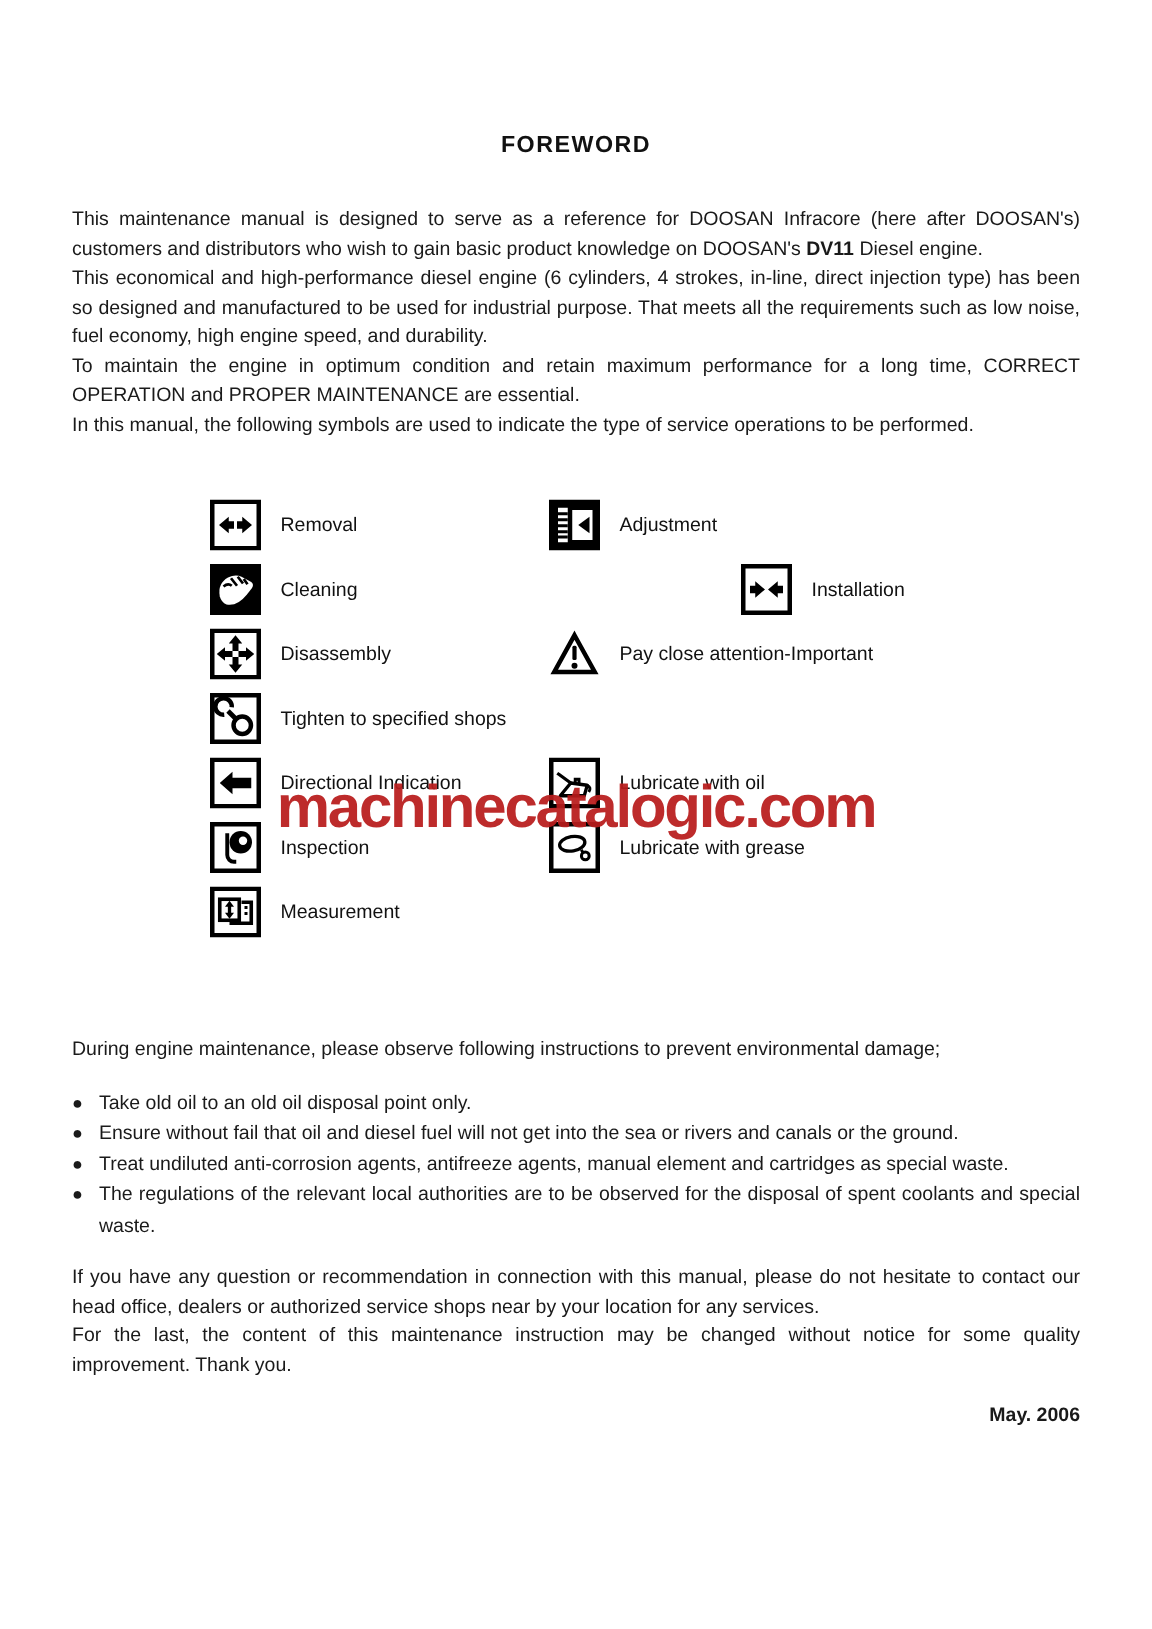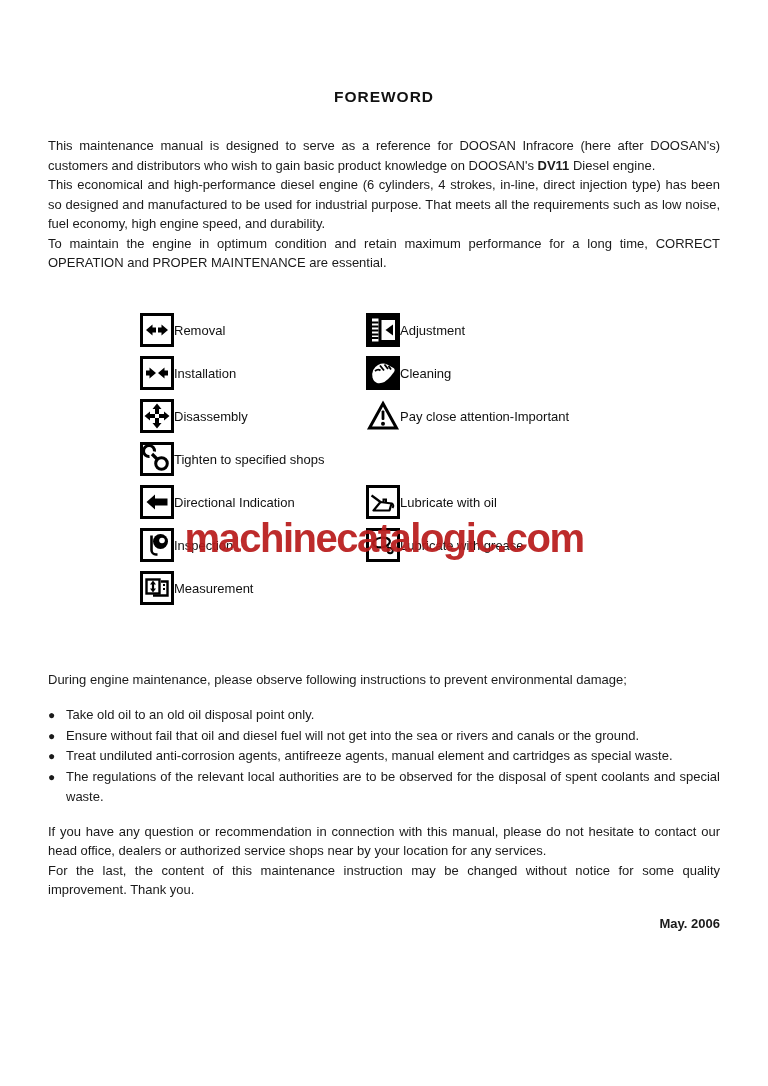--- a/index.html
+++ b/index.html
@@ -11,21 +11,21 @@
   h1.title{
     margin:88px 0 0; text-align:center; font-size:15.5px; font-weight:bold;
     letter-spacing:1px; color:#111;
   }
   .intro{margin-top:30px;}
   .bodytext p{margin:0; font-size:13px; line-height:19.5px; text-align:justify;}
   .bodytext b{font-weight:bold;}
   
   .symbols{margin-top:36px; margin-left:92px;}
   .symrow{display:flex; height:43px; align-items:center;}
-  .cell{display:flex; align-items:center; }
+  .cell{display:flex; align-items:center; gap:13px;}
   .cell-l{width:226px; flex:0 0 226px;}
   .cell-r{flex:1;}
   .sym{width:34px; height:34px; flex:0 0 34px; display:block;}
   .symlabel{font-size:13px; color:#111; white-space:nowrap;}
   .bd{fill:#fff; stroke:#000; stroke-width:3;}
   .bdk{fill:#000; stroke:#000; stroke-width:3;}
   .ink{fill:#000;}
   .wln{fill:none; stroke:#fff; stroke-width:3.2; stroke-linecap:round;}
   
   .env-heading{margin-top:60px; font-size:13px; line-height:19.5px;}
@@ -48,20 +48,21 @@
 
   <div class="watermark" style="color: #b91c1c;">machinecatalogic.com</div>
 
   <div class="content">
     <h1 class="title">FOREWORD</h1>
 
     <div class="intro bodytext">
       <p><span>This maintenance manual is designed to serve as a reference for DOOSAN Infracore (here after DOOSAN's) customers and distributors who wish to gain basic product knowledge on DOOSAN's </span><b>DV11</b><span> Diesel engine.</span></p>
       <p>This economical and high-performance diesel engine (6 cylinders, 4 strokes, in-line, direct injection type) has been so designed and manufactured to be used for industrial purpose. That meets all the requirements such as low noise, fuel economy, high engine speed, and durability.</p>
       <p>To maintain the engine in optimum condition and retain maximum performance for a long time, CORRECT OPERATION and PROPER MAINTENANCE are essential.</p>
+      <p>In this manual, the following symbols are used to indicate the type of service operations to be performed.</p>
     </div>
 
     <div class="symbols">
 
       <div class="symrow">
         <div class="cell cell-l">
           <svg class="sym" viewBox="0 0 34 34">
             <rect class="bd" x="1.5" y="1.5" width="31" height="31"></rect>
             <path class="ink" d="M6 17 L12.5 11.5 V14.5 H16 V19.5 H12.5 V22.5 Z"></path>
             <path class="ink" d="M28 17 L21.5 11.5 V14.5 H18 V19.5 H21.5 V22.5 Z"></path>
@@ -74,35 +75,35 @@
             <rect x="6" y="5.5" width="6.5" height="23" fill="#fff"></rect>
             <path d="M6 9.5 h6.5 M6 13.5 h6.5 M6 17.5 h6.5 M6 21.5 h6.5 M6 25 h6.5" stroke="#000" stroke-width="2" fill="none"></path>
             <rect x="15.5" y="7" width="13.5" height="20" fill="#fff"></rect>
             <path class="ink" d="M27 11.5 L19.5 17 L27 22.5 Z"></path>
           </svg>
           <span class="symlabel">Adjustment</span>
         </div>
       </div>
 
       <div class="symrow">
-        <div class="cell cell-l">
-          <svg class="sym" viewBox="0 0 34 34">
-            <rect class="bd" x="1.5" y="1.5" width="31" height="31"></rect>
-            <path class="ink" d="M16 17 L9.5 11.5 V14.5 H6 V19.5 H9.5 V22.5 Z"></path>
-            <path class="ink" d="M18 17 L24.5 11.5 V14.5 H28 V19.5 H24.5 V22.5 Z"></path>
-          </svg>
-          <span class="symlabel">Installation</span>
-        </div>
         <div class="cell cell-r">
           <svg class="sym" viewBox="0 0 34 34">
             <rect class="bdk" x="1.5" y="1.5" width="31" height="31"></rect>
             <path fill="#fff" d="M6.5 21.5 Q5 13 12 9 Q17 6.5 21 8.5 L27.5 12 Q29.5 13.5 28 16 L24.5 20.5 Q18 28.5 11 27 Q7.5 25.5 6.5 21.5 Z"></path>
             <path d="M14 9.5 L18 14.5 M18.5 8.5 L22 13 M22.5 10 L25 13.5 M9 15 Q12 12.5 14.5 14.5" stroke="#000" stroke-width="1.8" fill="none"></path>
           </svg>
           <span class="symlabel">Cleaning</span>
+        </div>
+        <div class="cell cell-l">
+          <svg class="sym" viewBox="0 0 34 34">
+            <rect class="bd" x="1.5" y="1.5" width="31" height="31"></rect>
+            <path class="ink" d="M16 17 L9.5 11.5 V14.5 H6 V19.5 H9.5 V22.5 Z"></path>
+            <path class="ink" d="M18 17 L24.5 11.5 V14.5 H28 V19.5 H24.5 V22.5 Z"></path>
+          </svg>
+          <span class="symlabel">Installation</span>
         </div>
       </div>
 
       <div class="symrow">
         <div class="cell cell-l">
           <svg class="sym" viewBox="0 0 34 34">
             <rect class="bd" x="1.5" y="1.5" width="31" height="31"></rect>
             <path class="ink" d="M17 4.5 L12.5 10 H15 V15 H19 V10 H21.5 Z"></path>
             <path class="ink" d="M17 4.5 L12.5 10 H15 V15 H19 V10 H21.5 Z" transform="rotate(90 17 17)"></path>
             <path class="ink" d="M17 4.5 L12.5 10 H15 V15 H19 V10 H21.5 Z" transform="rotate(180 17 17)"></path>

